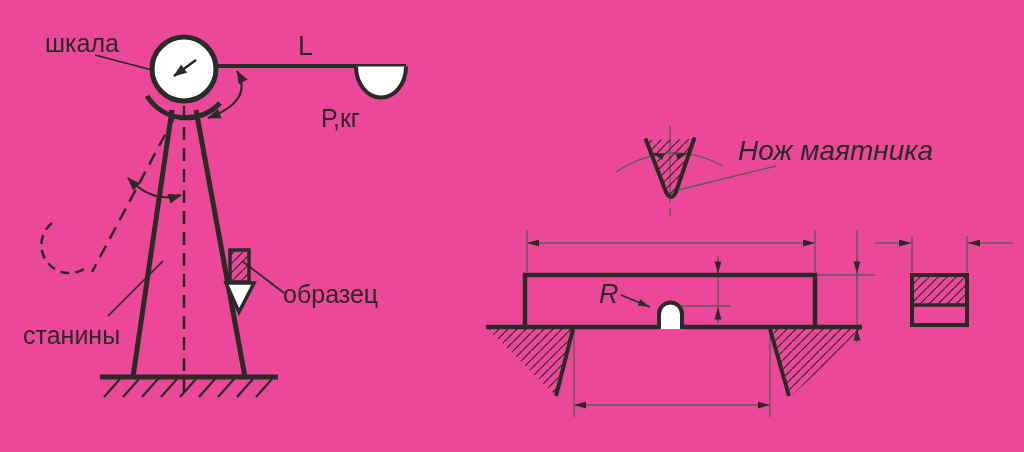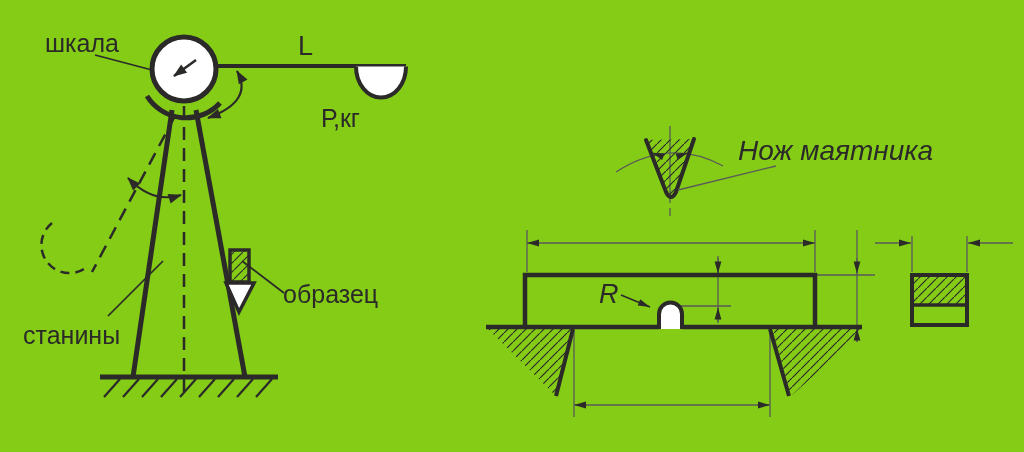--- a/index.html
+++ b/index.html
@@ -1,16 +1,16 @@
 <!DOCTYPE html>
 <html><head>
 <meta charset="utf-8">
 <style>
   html,body{margin:0;padding:0;background:#ffffff;}
-  .stage{width:1024px;height:452px;background:#84cc16;overflow:hidden;}
+  .stage{width:1024px;height:452px;background:#ec4899;overflow:hidden;}
   svg{display:block;}
   .lbl{font-family:"Liberation Sans","DejaVu Sans",sans-serif;fill:#2b2a29;}
   .it{font-style:italic;}
   .ink{stroke:#2b2a29;fill:none;}
   .thin{stroke:#5a5a5a;stroke-width:1.3;fill:none;}
   .leader{stroke:#2b2a29;stroke-width:1.7;fill:none;}
   .dash{stroke:#2b2a29;stroke-width:2.5;fill:none;stroke-dasharray:13 8;}
 </style>
 </head>
 <body>

